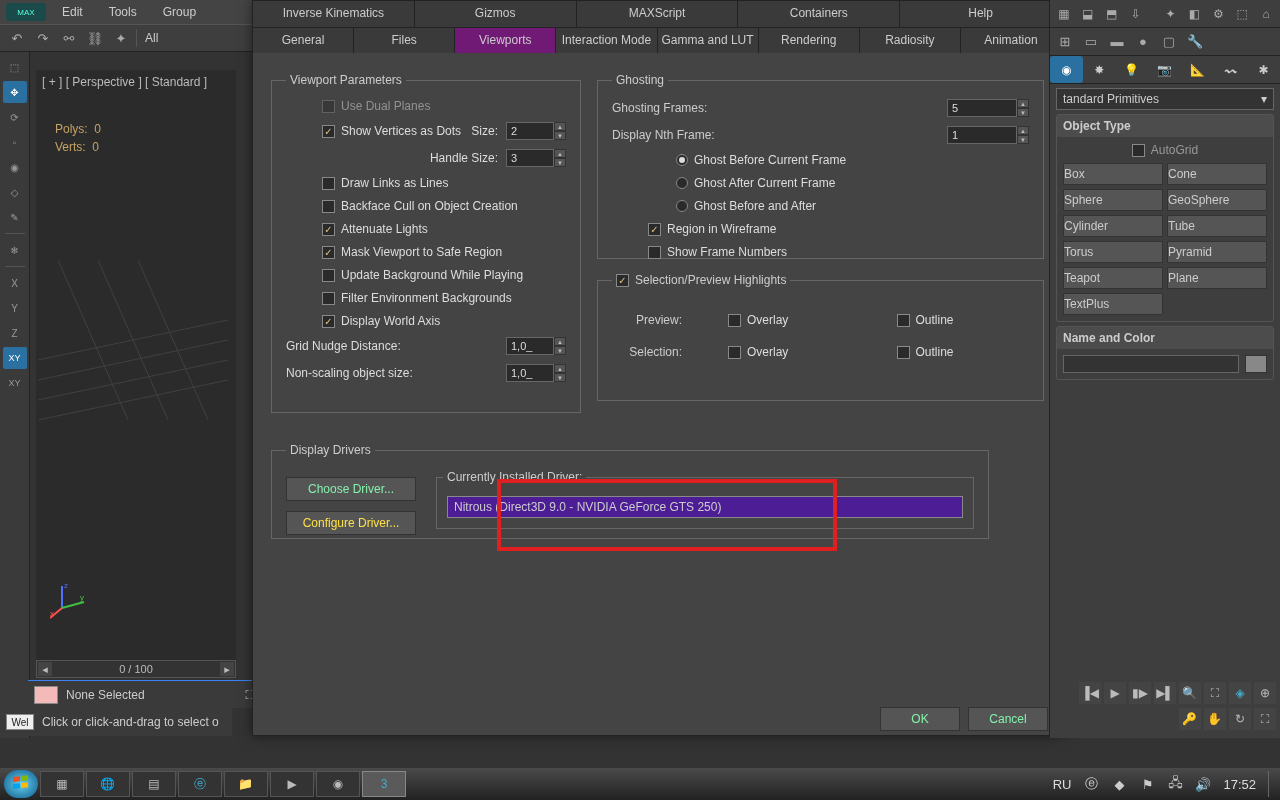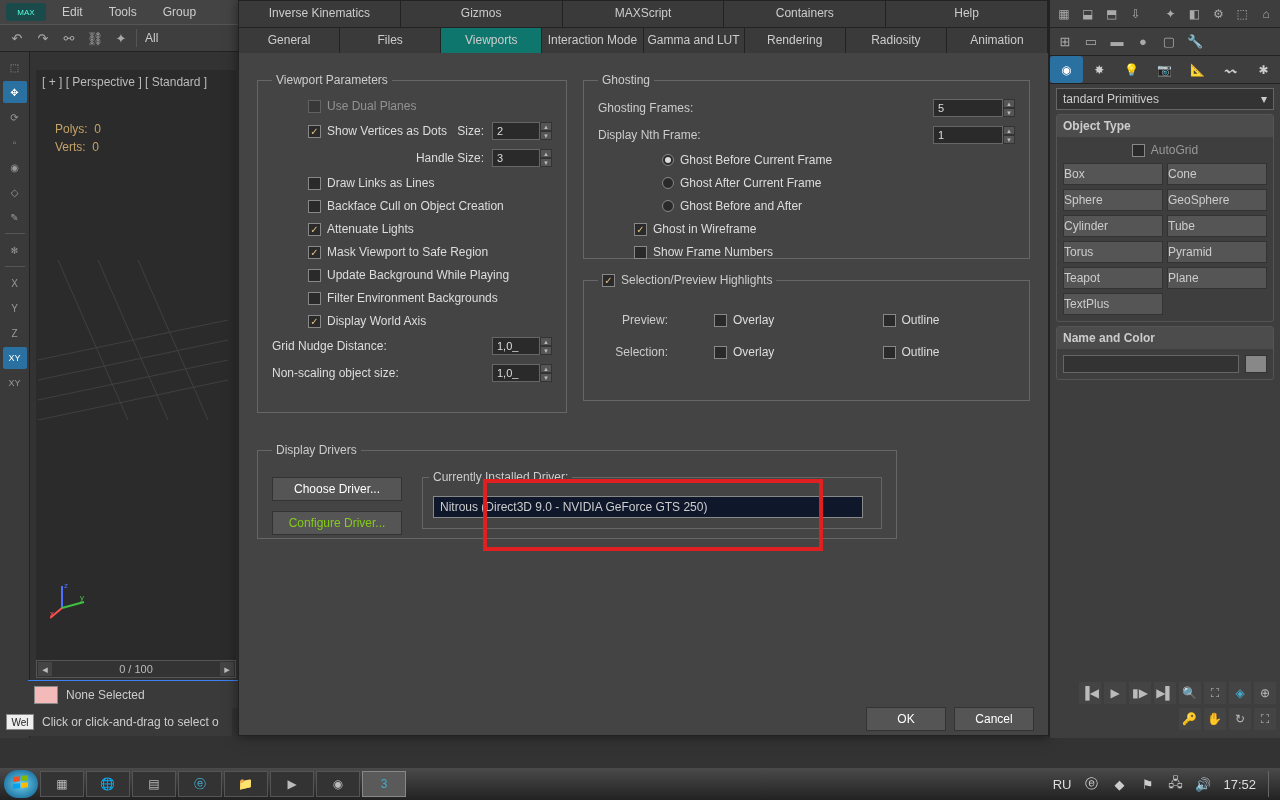--- a/index.html
+++ b/index.html
@@ -19,49 +19,49 @@
 .vp-stats{position:absolute;left:55px;top:120px;color:#c5a366;font-size:12px;line-height:18px;}
 .vp-stats span.val{color:#c5a366;}
 .vp-axes{position:absolute;left:50px;top:580px;width:40px;height:40px;}
 .vp-slider{position:absolute;left:36px;top:660px;width:200px;height:18px;background:#333;border:1px solid #555;display:flex;align-items:center;justify-content:center;font-size:11px;color:#bbb;}
 .vp-slider .ar{position:absolute;width:14px;height:14px;background:#444;display:flex;align-items:center;justify-content:center;}
 .vp-slider .l{left:1px;} .vp-slider .r{right:1px;}
 .status1{position:absolute;left:0;top:680px;width:232px;height:28px;background:#3a3a3a;border-top:1px solid #3b82f6;display:flex;align-items:center;padding:0 6px;gap:8px;margin-left:28px;}
 .status1 .swatch{width:24px;height:18px;background:#f4b9b9;border:1px solid #888;}
 .status2{position:absolute;left:0;top:708px;width:232px;height:28px;background:#3a3a3a;display:flex;align-items:center;padding:0 6px;gap:8px;}
 .status2 .wel{width:28px;height:16px;background:#eee;color:#222;font-size:10px;display:flex;align-items:center;justify-content:center;border:1px solid #888;}
-.dialog{position:absolute;left:238px;top:0;width:811px;height:736px;background:#444;border:1px solid #222;box-shadow:0 0 12px rgba(0,0,0,.5);}
+.dialog{position:absolute;left:252px;top:0;width:811px;height:736px;background:#444;border:1px solid #222;box-shadow:0 0 12px rgba(0,0,0,.5);}
 .dlg-tabs{display:flex;background:#3a3a3a;height:26px;}
 .dlg-tabs2{display:flex;background:#3a3a3a;height:26px;border-top:1px solid #222;}
 .dtab{flex:1;text-align:center;padding:5px 0;cursor:pointer;border-right:1px solid #222;font-size:12px;}
-.dtab.active{background:#0f766e;}
+.dtab.active{background:#701a75;}
 .dlg-body{padding:20px 18px;display:flex;gap:16px;}
 fieldset{border:1px solid #666;padding:12px 14px 16px;position:relative;}
 legend{padding:0 4px;color:#ccc;font-size:12px;}
 .fcol{display:flex;flex-direction:column;gap:9px;}
 .chk-row{display:flex;align-items:center;gap:6px;font-size:12px;color:#ddd;padding-left:36px;}
 .chk{width:13px;height:13px;border:1px solid #888;background:#2a2a2a;display:flex;align-items:center;justify-content:center;font-size:10px;color:#e0c080;}
 .chk.on::after{content:"✓";}
 .chk.dim{opacity:.45;}
 .rad{width:12px;height:12px;border:1px solid #888;border-radius:50%;background:#2a2a2a;display:flex;align-items:center;justify-content:center;}
 .rad.on::after{content:"";width:6px;height:6px;background:#ddd;border-radius:50%;}
 .sp-row{display:flex;align-items:center;gap:8px;font-size:12px;color:#ddd;}
 .spin{display:flex;align-items:center;}
 .spin input{width:48px;height:18px;background:#2a2a2a;border:1px solid #666;color:#ddd;text-align:left;padding:0 4px;font-size:11px;}
 .spin .sp-btns{width:12px;height:18px;display:flex;flex-direction:column;}
 .spin .sp-btns div{flex:1;background:#555;border:1px solid #333;font-size:6px;display:flex;align-items:center;justify-content:center;color:#bbb;cursor:pointer;}
 .ghost-row{display:flex;align-items:center;justify-content:space-between;gap:10px;}
 .ghost-row .lab{flex:1;}
 .display-drivers{margin:10px 18px 0;}
 .dd-inner{display:flex;gap:20px;align-items:flex-start;padding-top:8px;}
-.btn{background:#555;border:1px solid #333;color:#ffffff;padding:4px 12px;cursor:pointer;font-size:12px;min-width:130px;text-align:center;}
-.btn.dim{color:#84cc16;}
+.btn{background:#555;border:1px solid #333;color:#86efac;padding:4px 12px;cursor:pointer;font-size:12px;min-width:130px;text-align:center;}
+.btn.dim{color:#fde047;}
 .cur-drv-box{border:1px solid #666;padding:18px 10px 10px;position:relative;flex:1;}
 .cur-drv-title{position:absolute;top:-8px;left:6px;background:#444;padding:0 4px;font-size:12px;}
-.drv-val{border:1px solid #888;background:#0f172a;padding:3px 6px;width:430px;font-size:12px;}
+.drv-val{border:1px solid #888;background:#4c1d95;padding:3px 6px;width:516px;font-size:12px;}
 .red-box{position:absolute;border:4px solid #e02020;pointer-events:none;}
 .right-col{position:absolute;left:1049px;top:0;right:0;bottom:62px;background:#3e3e3e;border-left:1px solid #222;}
 .rtoolbar{height:28px;display:flex;align-items:center;padding:0 4px;gap:4px;border-bottom:1px solid #222;}
 .rtoolbar .tb-btn{width:22px;height:22px;font-size:12px;}
 .rtoolbar2{height:28px;display:flex;align-items:center;padding:0 4px;gap:4px;border-bottom:1px solid #222;}
 .rtab-row{display:flex;height:28px;border-bottom:1px solid #222;}
 .rtab{flex:1;display:flex;align-items:center;justify-content:center;cursor:pointer;}
 .rtab.on{background:#2a70a0;color:#fff;border-radius:3px;}
 .r-drop{margin:4px 6px;background:#333;border:1px solid #666;padding:3px 6px;display:flex;align-items:center;justify-content:space-between;}
 .r-section{margin:4px 6px;border:1px solid #555;border-radius:3px;}
@@ -309,21 +309,21 @@
           <div class="chk-row sub-indent">
               <div class="rad"></div>
               <span>Ghost After Current Frame</span>
             </div>
           <div class="chk-row sub-indent">
               <div class="rad"></div>
               <span>Ghost Before and After</span>
             </div>
           <div class="chk-row">
               <div class="chk on"></div>
-              <span>Ghost in Wireframe</span>
+              <span>Region in Wireframe</span>
             </div>
           <div class="chk-row">
               <div class="chk"></div>
               <span>Show Frame Numbers</span>
             </div>
         </div>
       </fieldset>
 
       <fieldset style="height:128px;">
         <legend style="display:flex;align-items:center;gap:6px;">

